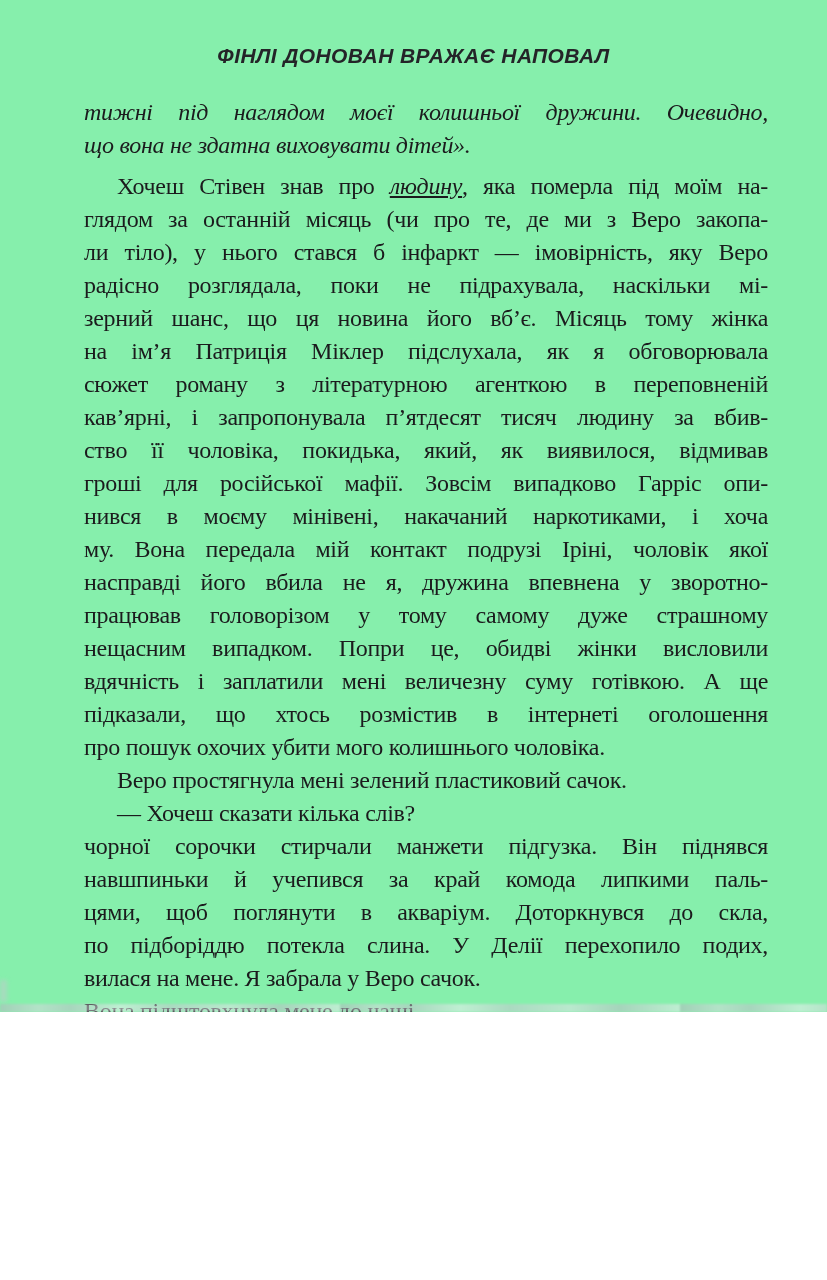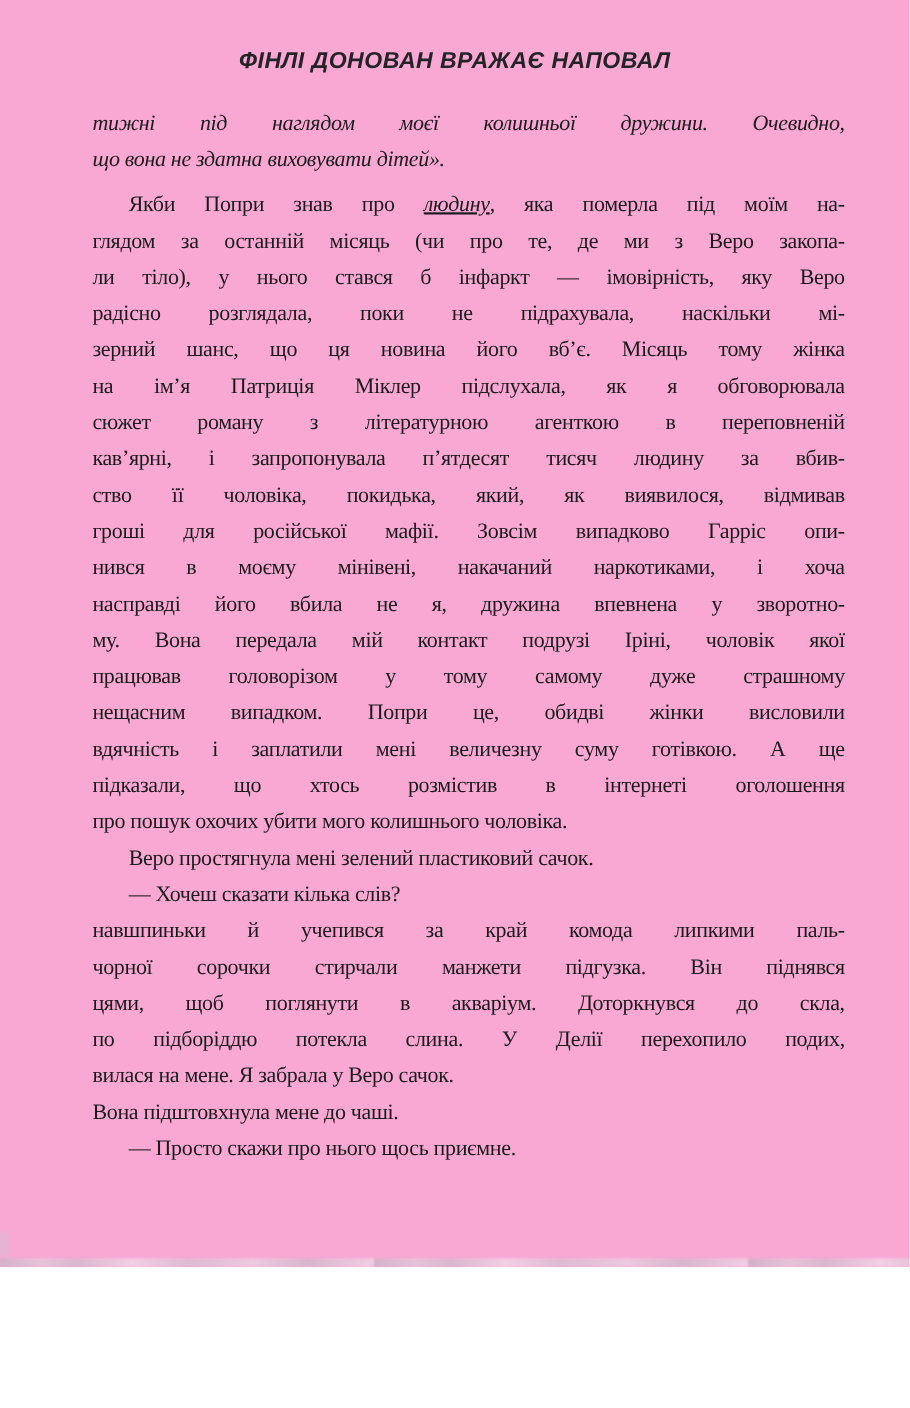--- a/index.html
+++ b/index.html
@@ -3,22 +3,22 @@
 <meta charset="utf-8">
 <style>
   html, body {
     margin: 0;
     padding: 0;
     background: #ffffff;
   }
   .page {
     position: relative;
     width: 827px;
-    height: 1152px;
-    background: #f9a8d4;
+    height: 1012px;
+    background: #86efac;
     overflow: hidden;
     font-family: "Liberation Serif", serif;
     color: #1b1b1d;
   }
   .running-header {
     position: absolute;
     top: 44px;
     left: 0;
     width: 100%;
     text-align: center;
@@ -27,21 +27,21 @@
     font-weight: 600;
     font-size: 21px;
     letter-spacing: 0.4px;
     color: #242428;
   }
   .text-block {
     position: absolute;
     top: 96px;
     left: 84px;
     width: 684px;
-    font-size: 20px;
+    font-size: 24px;
     line-height: 33px;
     letter-spacing: -0.3px;
   }
   .para { margin: 0; }
   .para.italic { font-style: italic; }
   .para.gap-after { margin-bottom: 8px; }
   .line { white-space: nowrap; }
   .line-just {
     white-space: normal;
     text-align: justify;
@@ -97,48 +97,48 @@
 
 <div class="page">
   <div class="running-header">ФІНЛІ ДОНОВАН ВРАЖАЄ НАПОВАЛ</div>
 
   <div class="text-block">
       <div class="para italic gap-after">
         <div class="line line-just">тижні під наглядом моєї колишньої дружини. Очевидно,</div>
         <div class="line line-last">що вона не здатна виховувати дітей».</div>
       </div>
       <div class="para">
-        <div class="line line-just line-indent"><span>Якби Попри знав про </span><span class="em">людину</span><span>, яка померла під моїм на-</span></div>
+        <div class="line line-just line-indent"><span>Хочеш Стівен знав про </span><span class="em">людину</span><span>, яка померла під моїм на-</span></div>
         <div class="line line-just">глядом за останній місяць (чи про те, де ми з Веро закопа-</div>
         <div class="line line-just">ли тіло), у нього стався б інфаркт — імовірність, яку Веро</div>
         <div class="line line-just">радісно розглядала, поки не підрахувала, наскільки мі-</div>
         <div class="line line-just">зерний шанс, що ця новина його вб’є. Місяць тому жінка</div>
         <div class="line line-just">на ім’я Патриція Міклер підслухала, як я обговорювала</div>
         <div class="line line-just">сюжет роману з літературною агенткою в переповненій</div>
         <div class="line line-just">кав’ярні, і запропонувала п’ятдесят тисяч людину за вбив-</div>
         <div class="line line-just">ство її чоловіка, покидька, який, як виявилося, відмивав</div>
         <div class="line line-just">гроші для російської мафії. Зовсім випадково Гарріс опи-</div>
         <div class="line line-just">нився в моєму мінівені, накачаний наркотиками, і хоча</div>
+        <div class="line line-just">му. Вона передала мій контакт подрузі Іріні, чоловік якої</div>
         <div class="line line-just">насправді його вбила не я, дружина впевнена у зворотно-</div>
-        <div class="line line-just">му. Вона передала мій контакт подрузі Іріні, чоловік якої</div>
         <div class="line line-just">працював головорізом у тому самому дуже страшному</div>
         <div class="line line-just">нещасним випадком. Попри це, обидві жінки висловили</div>
         <div class="line line-just">вдячність і заплатили мені величезну суму готівкою. А ще</div>
         <div class="line line-just">підказали, що хтось розмістив в інтернеті оголошення</div>
         <div class="line line-last">про пошук охочих убити мого колишнього чоловіка.</div>
       </div>
       <div class="para">
         <div class="line line-last line-indent">Веро простягнула мені зелений пластиковий сачок.</div>
       </div>
       <div class="para">
         <div class="line line-last line-indent">— Хочеш сказати кілька слів?</div>
       </div>
       <div class="para">
+        <div class="line line-just">чорної сорочки стирчали манжети підгузка. Він піднявся</div>
         <div class="line line-just">навшпиньки й учепився за край комода липкими паль-</div>
-        <div class="line line-just">чорної сорочки стирчали манжети підгузка. Він піднявся</div>
         <div class="line line-just">цями, щоб поглянути в акваріум. Доторкнувся до скла,</div>
         <div class="line line-just">по підборіддю потекла слина. У Делії перехопило подих,</div>
         <div class="line line-last">вилася на мене. Я забрала у Веро сачок.</div>
       </div>
       <div class="para">
         <div class="line line-last">Вона підштовхнула мене до чаші.</div>
       </div>
       <div class="para">
         <div class="line line-last line-indent">— Просто скажи про нього щось приємне.</div>
       </div>

